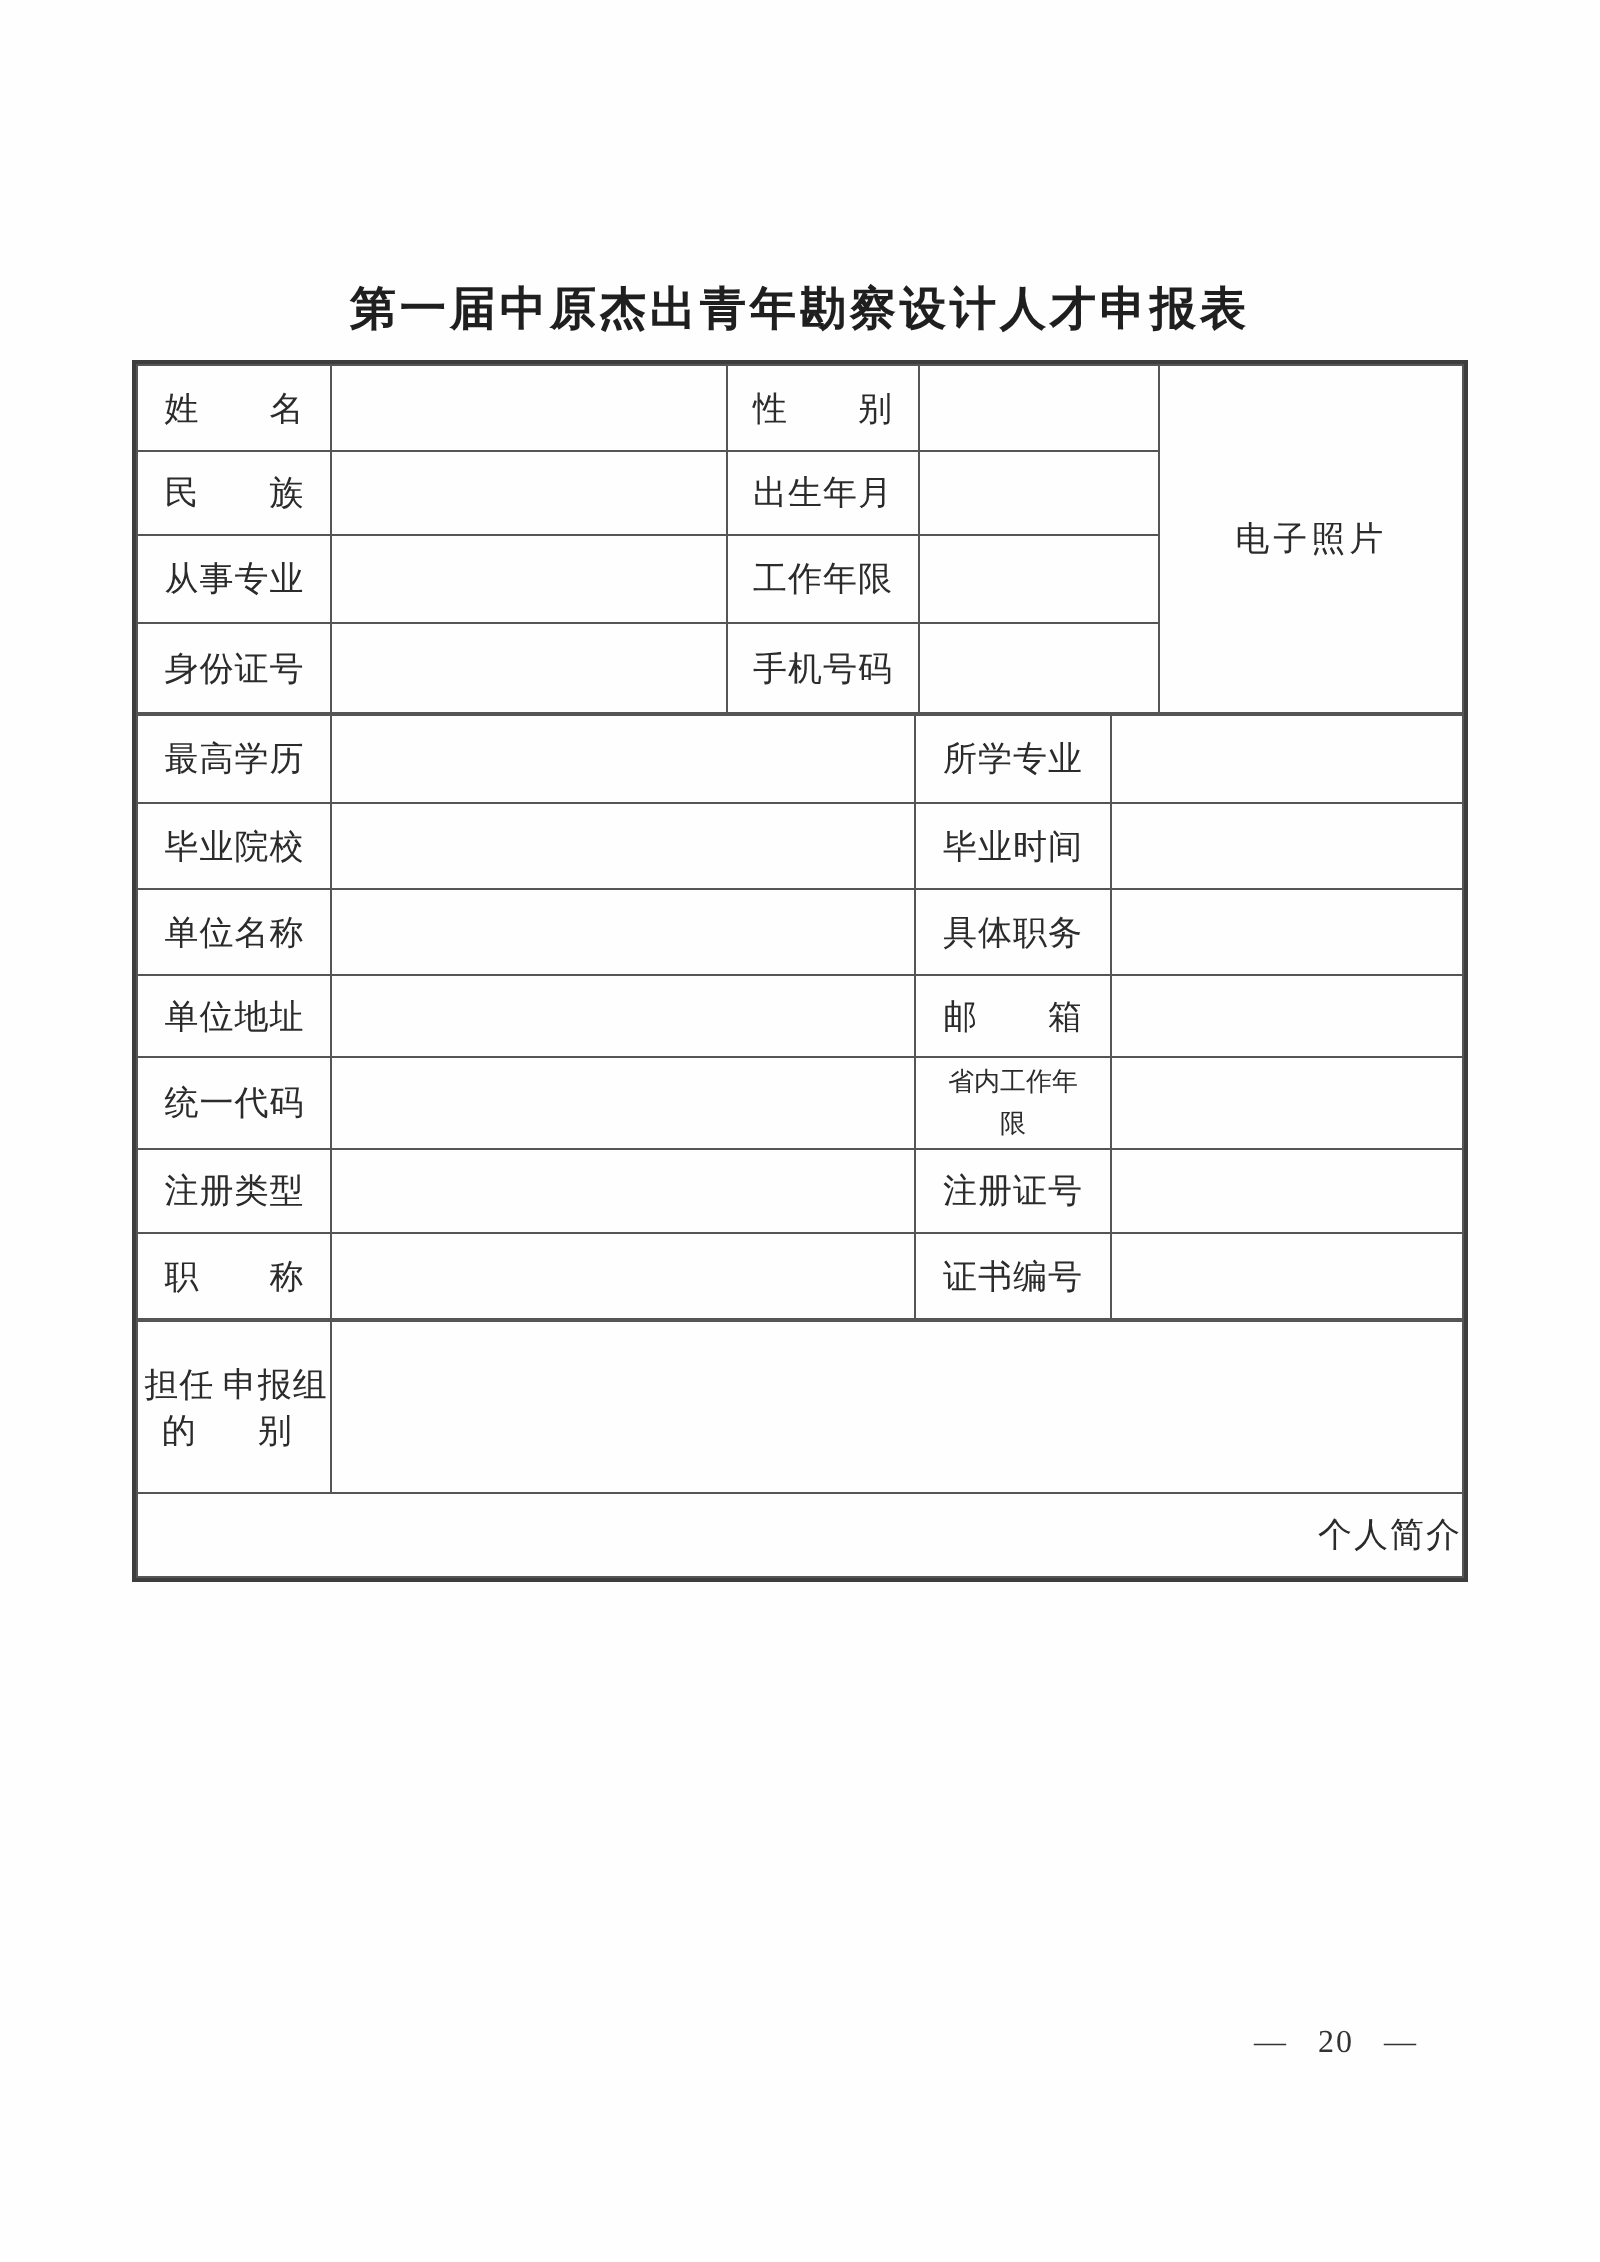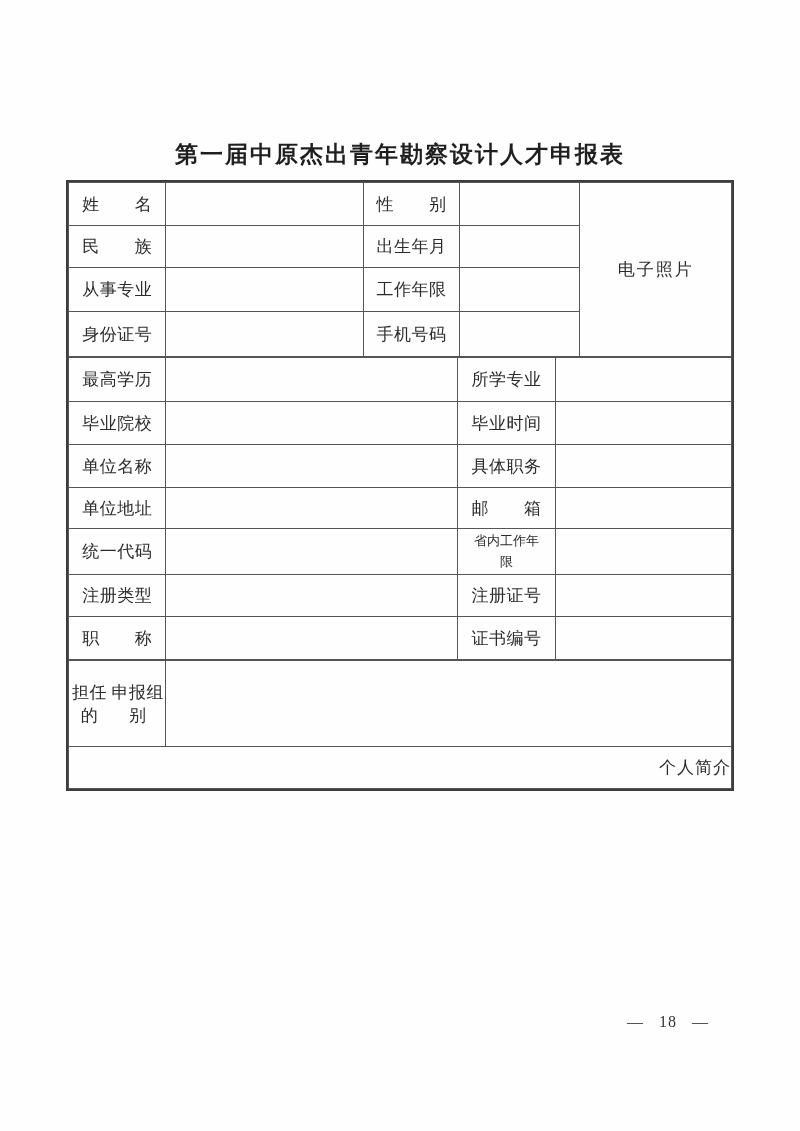--- a/index.html
+++ b/index.html
@@ -215,15 +215,15 @@
         <td class="val"></td>
       </tr>
       <tr class="r41">
         <td class="profile-header" colspan="2">个人简介</td>
       </tr>
     </tbody>
       </table>
 
   </div>
 
-  <div class="page-number">— 18 —</div>
+  <div class="page-number">— 20 —</div>
 
 </div>
 
 </body></html>

